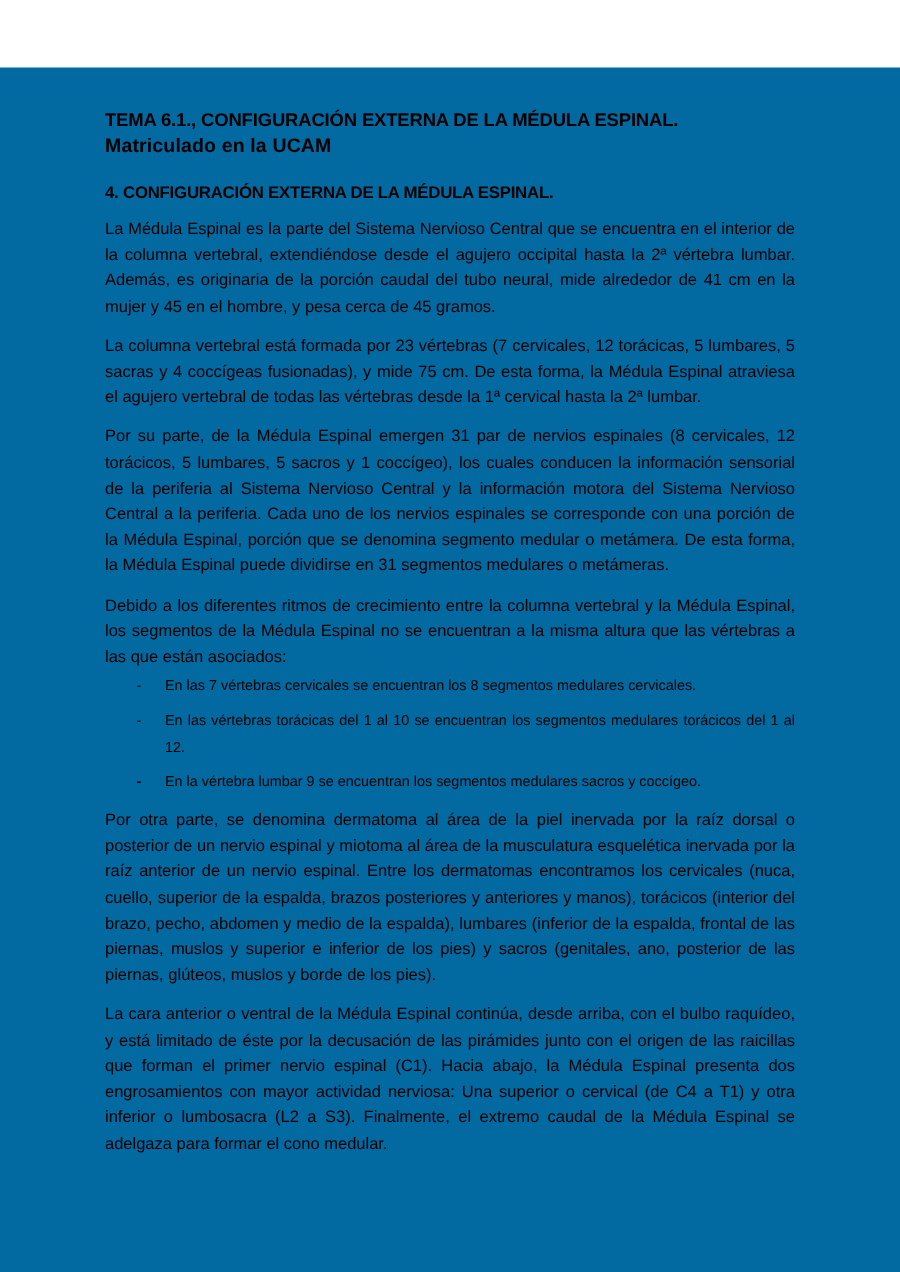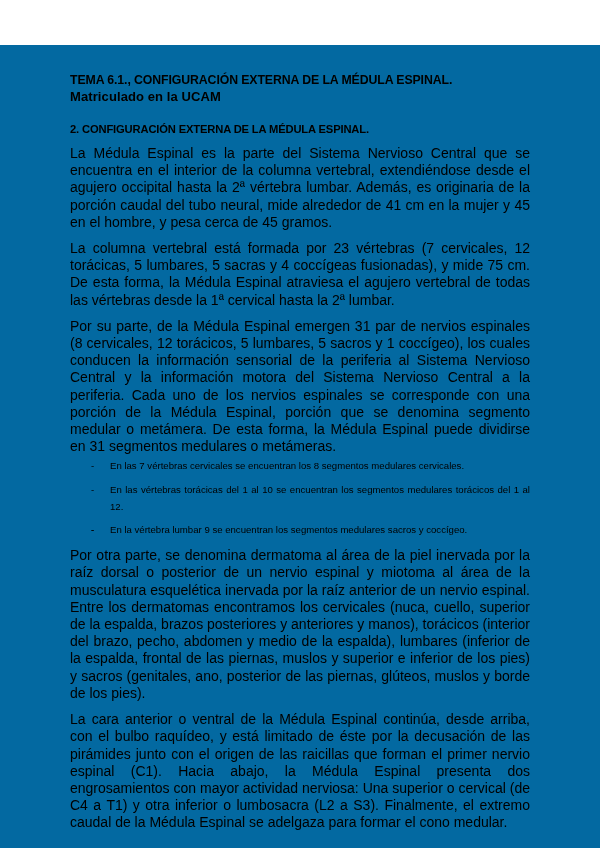--- a/index.html
+++ b/index.html
@@ -42,21 +42,21 @@
   }
   .section-heading {
     font-size: 11.2px;
     font-weight: bold;
     line-height: 14px;
     margin: 20px 0 0 0;
     padding: 0;
     letter-spacing: -0.15px;
   }
   p.body-text {
-    font-size: 14px;
+    font-size: 11px;
     line-height: 17.2px;
     text-align: justify;
     margin: 9px 0 0 0;
     padding: 0;
   }
   ul.bullet-list {
     list-style: none;
     margin: 0;
     padding: 0;
   }
@@ -79,28 +79,29 @@
 </style>
 </head>
 <body>
 
 <div class="page">
 
   <h1 class="doc-title">TEMA 6.1., CONFIGURACIÓN EXTERNA DE LA MÉDULA ESPINAL.</h1>
 
   <div class="doc-subtitle">Matriculado en la UCAM</div>
 
-  <h2 class="section-heading">2. CONFIGURACIÓN EXTERNA DE LA MÉDULA ESPINAL.</h2>
+  <h2 class="section-heading">4. CONFIGURACIÓN EXTERNA DE LA MÉDULA ESPINAL.</h2>
 
   <p class="body-text">La Médula Espinal es la parte del Sistema Nervioso Central que se encuentra en el interior de la columna vertebral, extendiéndose desde el agujero occipital hasta la 2ª vértebra lumbar. Además, es originaria de la porción caudal del tubo neural, mide alrededor de 41 cm en la mujer y 45 en el hombre, y pesa cerca de 45 gramos.</p>
 
   <p class="body-text">La columna vertebral está formada por 23 vértebras (7 cervicales, 12 torácicas, 5 lumbares, 5 sacras y 4 coccígeas fusionadas), y mide 75 cm. De esta forma, la Médula Espinal atraviesa el agujero vertebral de todas las vértebras desde la 1ª cervical hasta la 2ª lumbar.</p>
 
   <p class="body-text">Por su parte, de la Médula Espinal emergen 31 par de nervios espinales (8 cervicales, 12 torácicos, 5 lumbares, 5 sacros y 1 coccígeo), los cuales conducen la información sensorial de la periferia al Sistema Nervioso Central y la información motora del Sistema Nervioso Central a la periferia. Cada uno de los nervios espinales se corresponde con una porción de la Médula Espinal, porción que se denomina segmento medular o metámera. De esta forma, la Médula Espinal puede dividirse en 31 segmentos medulares o metámeras.</p>
 
+  <p class="body-text">Debido a los diferentes ritmos de crecimiento entre la columna vertebral y la Médula Espinal, los segmentos de la Médula Espinal no se encuentran a la misma altura que las vértebras a las que están asociados:</p>
 
   <ul class="bullet-list">
     <li>
       <span class="dash">-</span>
       <span>En las 7 vértebras cervicales se encuentran los 8 segmentos medulares cervicales.</span>
     </li>
     <li>
       <span class="dash">-</span>
       <span>En las vértebras torácicas del 1 al 10 se encuentran los segmentos medulares torácicos del 1 al 12.</span>
     </li>

